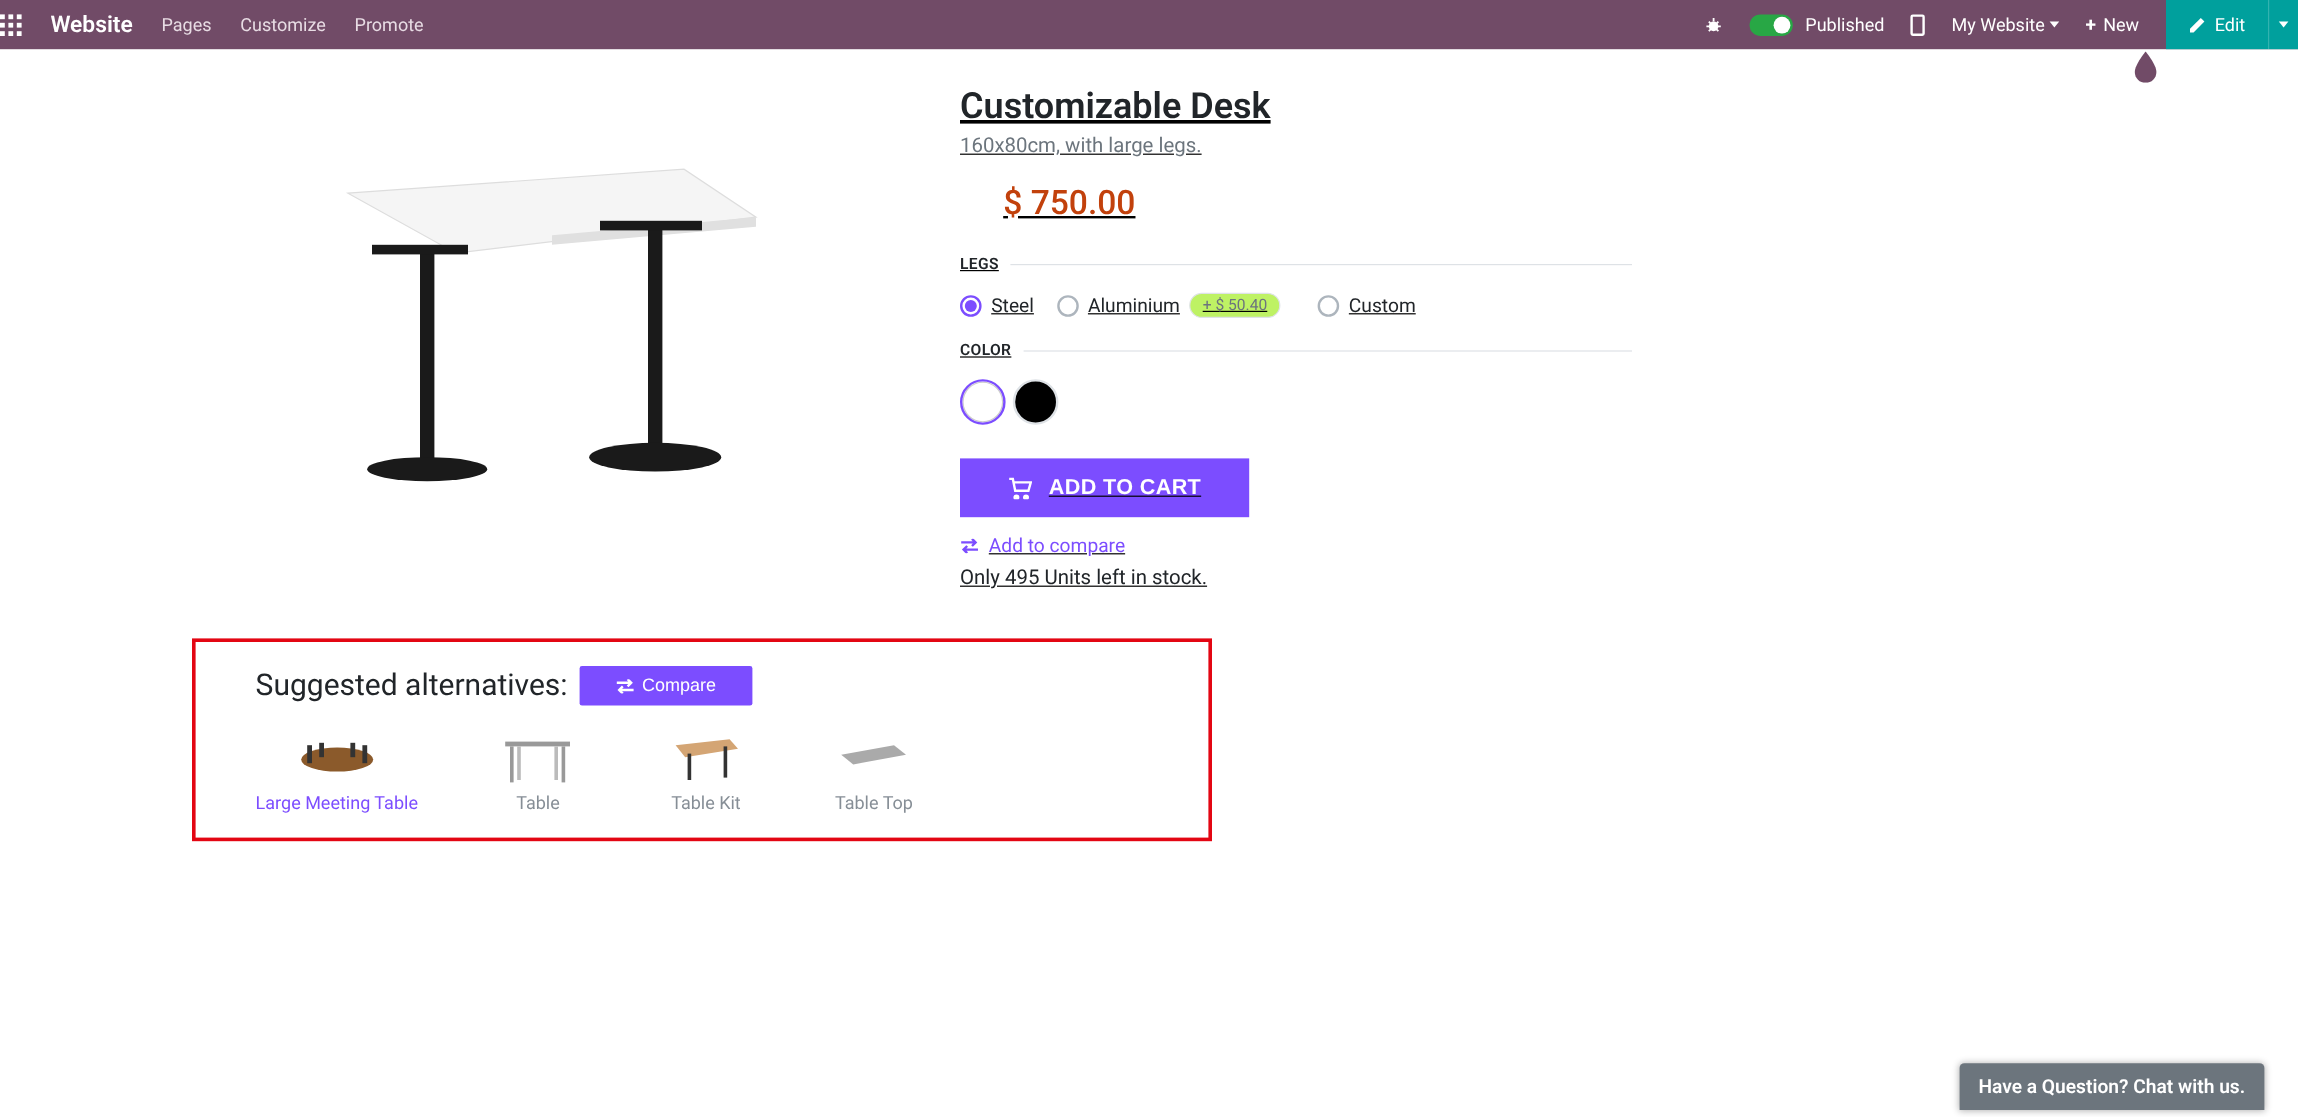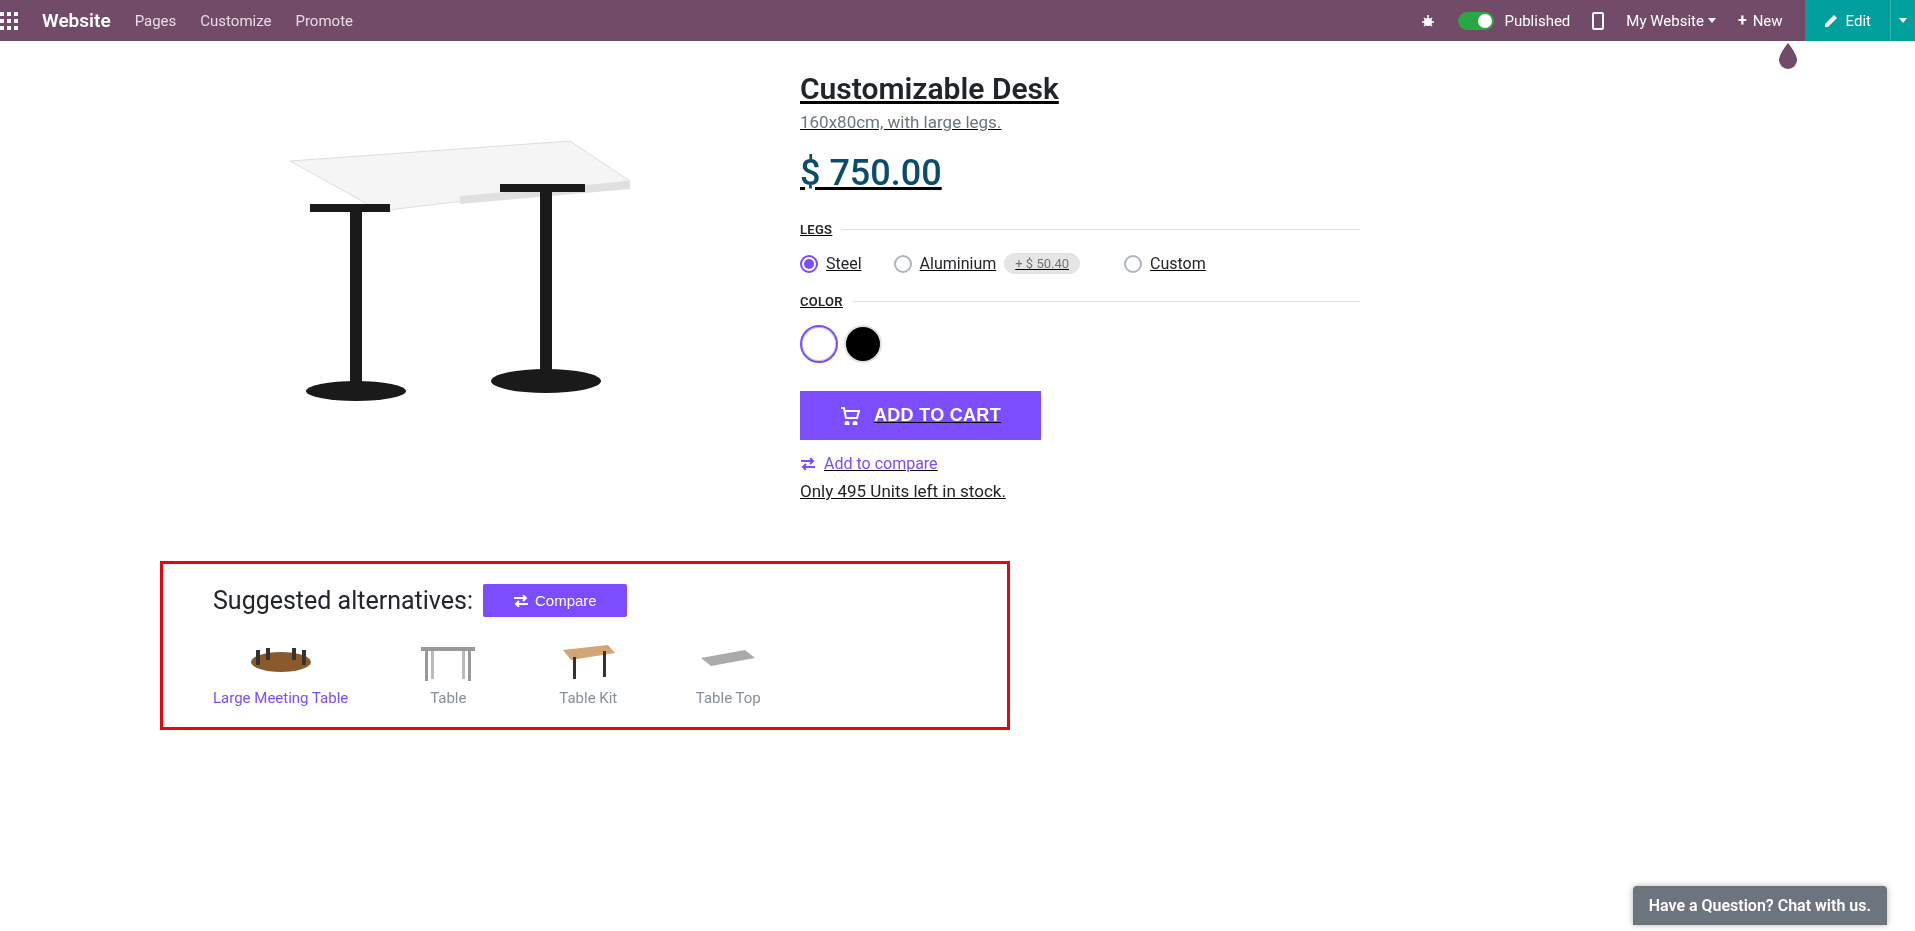--- a/index.html
+++ b/index.html
@@ -22,41 +22,41 @@
 .plus-icon { font-size:16px; font-weight:bold; }
 .edit-btn { background:#00A09D; height:41px; display:flex; align-items:center; gap:8px; padding:0 19px; cursor:pointer; }
 .edit-split { background:#00A09D; height:41px; display:flex; align-items:center; padding:0 8px; border-left:1px solid rgba(255,255,255,0.2); cursor:pointer; }
 .pencil { width:14px; height:14px; }
 .main { height:calc(100vh - 41px); overflow-y:scroll; position:relative; padding:20px 100px 40px 160px; }
 .product-row { display:flex; gap:80px; }
 .product-image { width:560px; height:420px; display:flex; align-items:center; justify-content:center; }
 .product-info { flex:1; padding-top:10px; max-width:560px;text-decoration:underline; }
 .product-title { font-size:30px; font-weight:600; color:#212529; margin-bottom:6px; }
 .product-sub { font-size:17px; color:#6c757d; margin-bottom:20px; }
-.product-price { font-size:36px; font-weight:500; color:#0c4a6e; margin-bottom:28px; }
+.product-price { font-size:28px; font-weight:500; color:#c2410c; margin-bottom:28px;margin-left:36px; }
 .variant-section { margin-bottom:20px; }
 .variant-label { font-size:13px; font-weight:600; color:#212529; letter-spacing:0.3px; display:flex; align-items:center; }
 .variant-label::after { content:""; flex:1; height:1px; background:#dee2e6; margin-left:10px; }
-.radio-row { display:flex; gap:32px; margin-top:16px; align-items:center; flex-wrap:wrap; }
+.radio-row { display:flex; gap:19px; margin-top:16px; align-items:center; flex-wrap:wrap; }
 .radio-opt { display:flex; align-items:center; gap:8px; cursor:pointer; }
 .radio { width:18px; height:18px; border:2px solid #adb5bd; border-radius:50%; display:flex; align-items:center; justify-content:center; }
 .radio.selected { border-color:#7C4DFF; }
 .radio.selected::after { content:""; width:10px; height:10px; background:#7C4DFF; border-radius:50%; }
 .radio-label { font-size:16px; color:#212529; }
-.badge { font-size:13px; color:#6c757d; background:#e5e5e5; border:1px solid #dee2e6; border-radius:12px; padding:2px 10px; }
+.badge { font-size:13px; color:#6c757d; background:#bef264; border:1px solid #dee2e6; border-radius:12px; padding:2px 10px; }
 .color-row { display:flex; gap:6px; margin-top:16px; }
 .swatch { width:38px; height:38px; border-radius:50%; cursor:pointer; border:2px solid transparent; }
 .swatch.white { background:#fff; box-shadow:inset 0 0 0 1px #ccc; border-color:#7C4DFF; }
 .swatch.black { background:#000; border-color:#dee2e6; }
 .add-cart { background:#7C4DFF; color:#fff; border:none; font-size:18px; font-weight:600; padding:14px 40px; cursor:pointer; margin-top:28px; display:flex; align-items:center; gap:14px; letter-spacing:0.3px; }
 .cart-icon { width:20px; height:18px; }
 .compare-link { color:#7C4DFF; font-size:16px; margin-top:14px; cursor:pointer; display:flex; align-items:center; gap:8px; }
 .exchange-icon { width:16px; height:12px; }
 .stock { font-size:17px; color:#212529; margin-top:8px; }
-.sugg-box { border:3px solid #e30613; margin-top:60px; padding:20px 50px 20px 50px; width:850px; }
+.sugg-box { border:3px solid #e30613; margin-top:40px; padding:20px 50px 20px 50px; width:850px; }
 .sugg-header { display:flex; align-items:center; gap:10px; margin-bottom:18px; }
 .sugg-title { font-size:25px; color:#212529; }
 .compare-btn { background:#7C4DFF; color:#fff; border:none; padding:8px 30px; font-size:15px; cursor:pointer; display:flex; align-items:center; gap:6px; border-radius:2px; }
 .sugg-items { display:flex; gap:60px; }
 .sugg-item { text-align:center; cursor:pointer; }
 .sugg-img { width:80px; height:50px; margin:0 auto 4px; display:flex; align-items:center; justify-content:center; }
 .sugg-name { font-size:15px; color:#7C4DFF; }
 .sugg-name.muted { color:#868e96; }
 .drop { position:absolute; top:0; right:115px; }
 .chat-widget { position:fixed; bottom:6px; right:28px; background:#6c757d; color:#fff; padding:10px 16px; font-size:16px; font-weight:600; cursor:pointer; border-radius:4px 4px 0 0; box-shadow:0 0 6px rgba(0,0,0,.3); }

